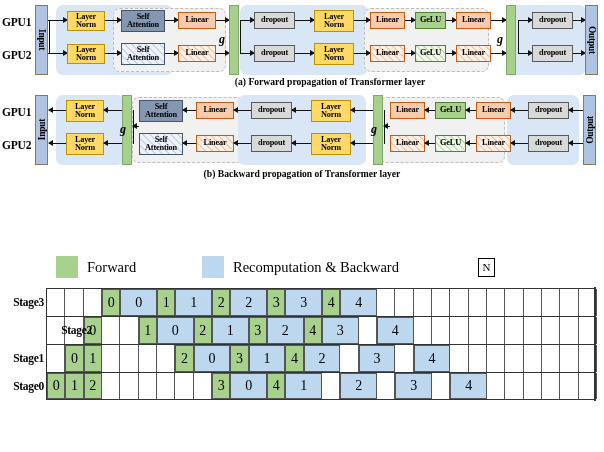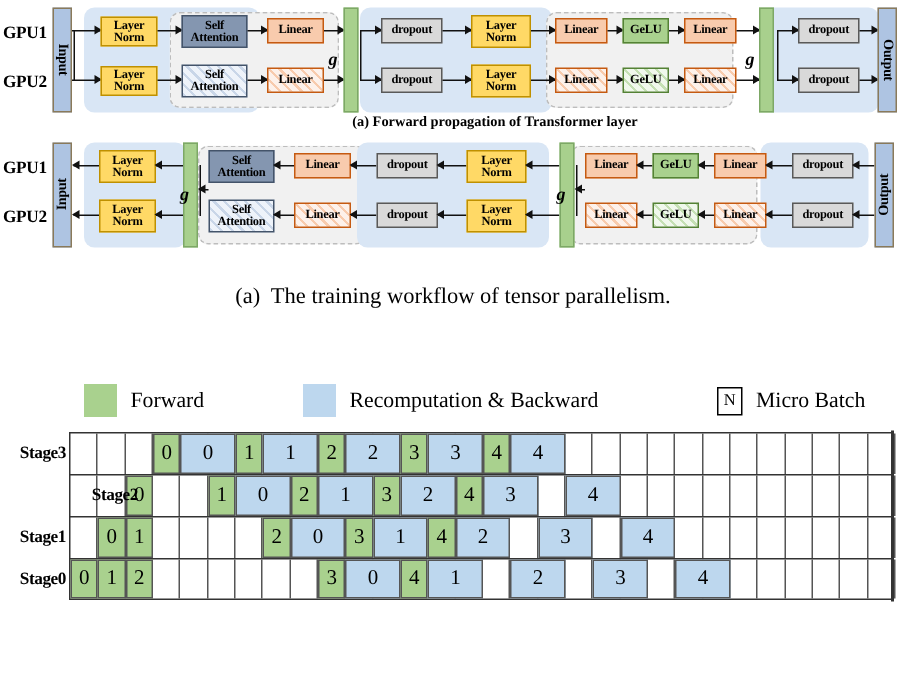--- a/index.html
+++ b/index.html
@@ -315,41 +315,38 @@
     <div class="bx dp" style="left:528px;top:10px;width:41px;height:17px;">dropout</div>
     <div class="bx dp" style="left:528px;top:43px;width:41px;height:17px;">dropout</div>
 
     <div class="ar rev" style="left:569px;top:18px;width:14px;"></div>
     <div class="ar rev" style="left:569px;top:51px;width:14px;"></div>
 
     <div class="endbar rev" style="left:583px;top:3px;height:70px;">
       <span>Output</span>
     </div>
 
+    <div class="subcap" style="top:76px;">(b) Backward propagation of Transformer layer</div>
   </div>
 
-  <div class="maincap" style="top:190px;">
-    <span class="tag">(a)</span><span>The training workflow of tensor parallelism.</span>
-  </div>
 </div>
 
 <div class="panel-b">
 
   <div class="legend">
     <div class="lg-item" style="left:56px;">
       <div class="sw green"></div>
       <div class="lbl">Forward</div>
     </div>
     <div class="lg-item" style="left:202px;align-items:center;">
       <div class="sw blue"></div>
       <div class="lbl">Recomputation &amp; Backward</div>
     </div>
     <div class="lg-item" style="left:478px;">
       <div class="sw nbox">N</div>
-      <div class="lbl">Micro Batch</div>
     </div>
   </div>
 
   <div class="chart" id="chart">
       <div class="prow">
         <div class="cellgrid">
           <div class="cl" style="left: 0px; width: 18.3333px;"></div>
           <div class="cl" style="left: 18.3333px; width: 18.3333px;"></div>
           <div class="cl" style="left: 36.6667px; width: 18.3333px;"></div>
           <div class="cl" style="left: 55px; width: 18.3333px;"></div>

